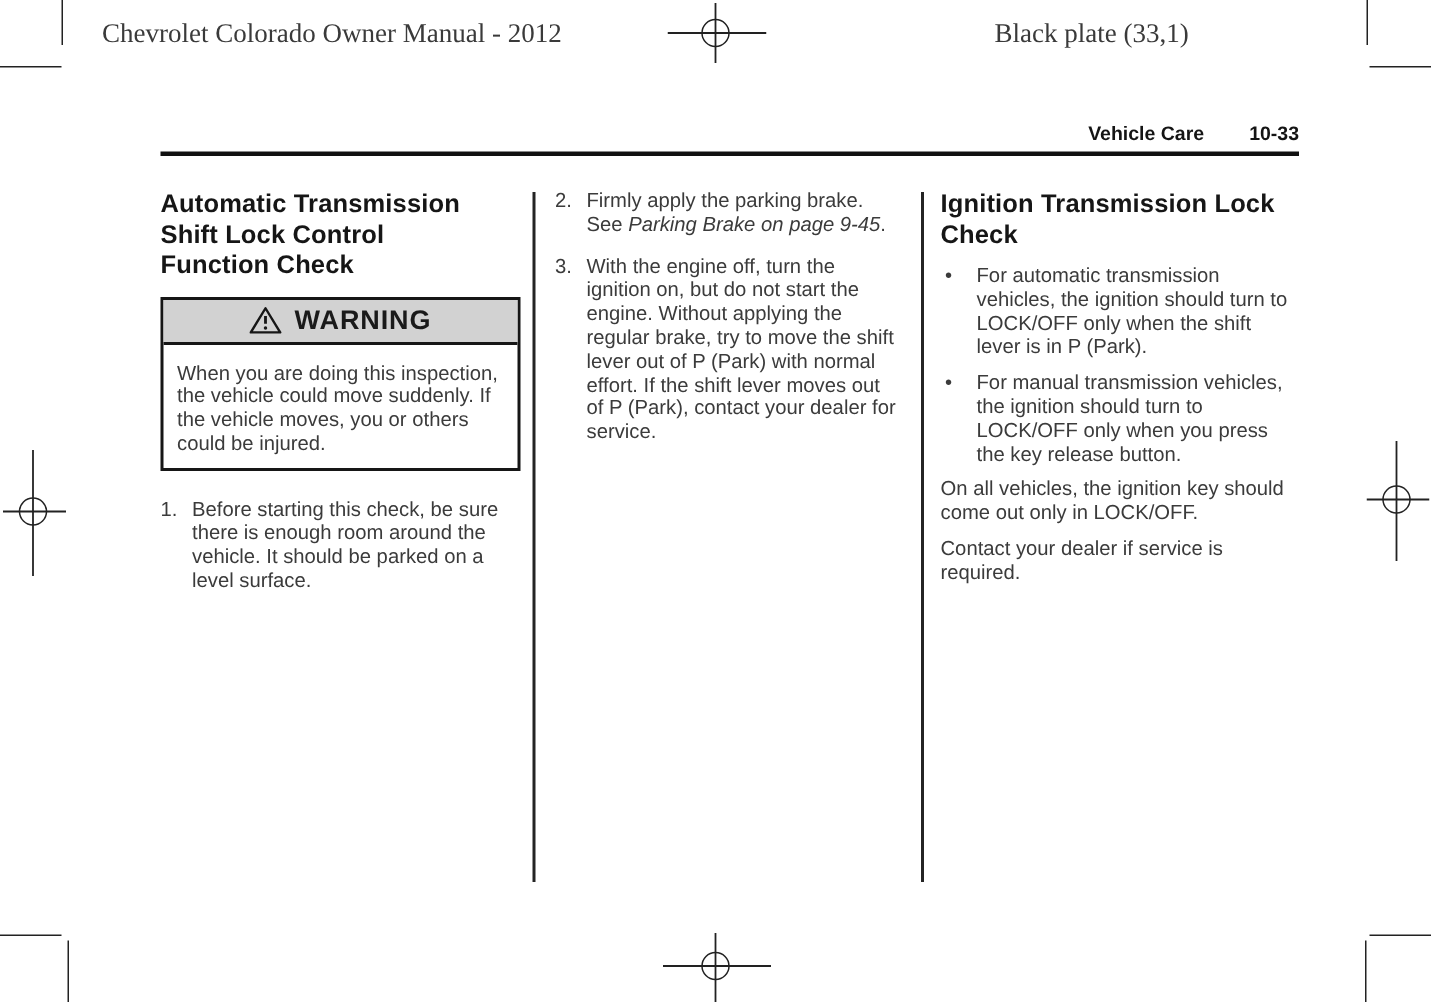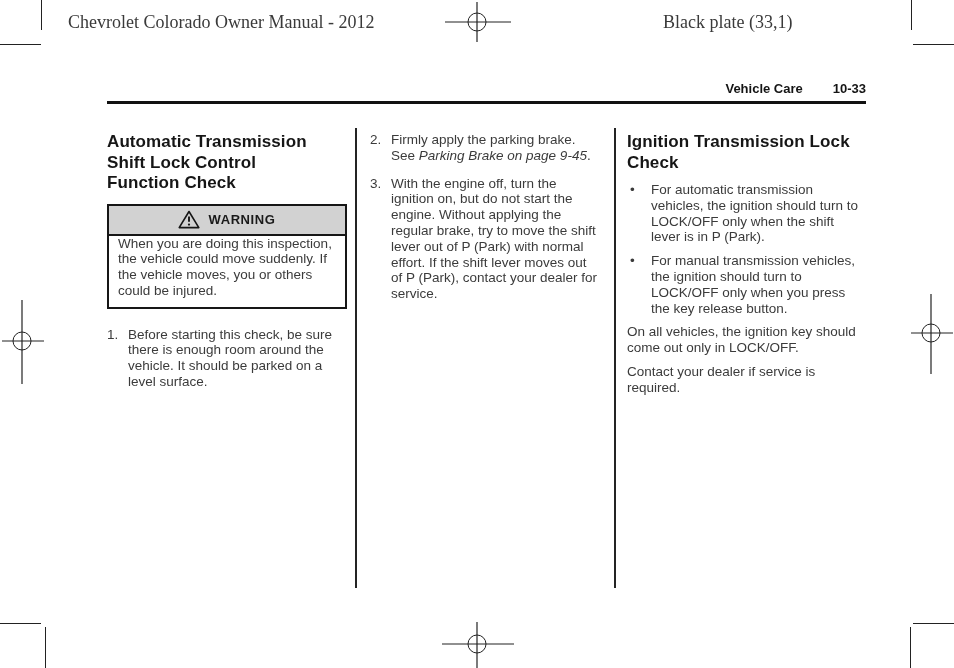--- a/index.html
+++ b/index.html
@@ -38,21 +38,21 @@
   .head-rule {
     position: absolute;
     left: 107px;
     top: 101px;
     width: 759px;
     height: 3px;
     background: #111;
   }
 
   
-  .col { position: absolute; top: 132px; }
+  .col { position: absolute; top: 126px; }
   .col-1 { left: 107px; width: 240px; }
   .col-2 { left: 370px; width: 230px; }
   .col-3 { left: 627px; width: 240px; }
   .col-divider {
     position: absolute;
     top: 128px;
     width: 2px;
     height: 460px;
     background: #242424;
   }
@@ -85,27 +85,27 @@
   .warning-head {
     height: 28px;
     background: #d2d2d2;
     border-bottom: 2px solid #161616;
     display: flex;
     align-items: center;
     justify-content: center;
     gap: 8px;
   }
   .warning-title {
-    font-size: 13px;
+    font-size: 18px;
     font-weight: bold;
     letter-spacing: 0.6px;
     color: #1a1a1a;
   }
   .warning-body {
-    padding: 0 9px 8px 9px;
+    padding: 11px 9px 8px 9px;
   }
 
   
   .num-item { display: flex; margin-top: 0; }
   .num-item + .num-item, .mt { margin-top: 12px; }
   .num-label { flex: none; width: 21px; }
   .num-body { flex: 1; }
   .item1-gap { margin-top: 18px; }
   .followup-para { margin-top: 8px; }
 

